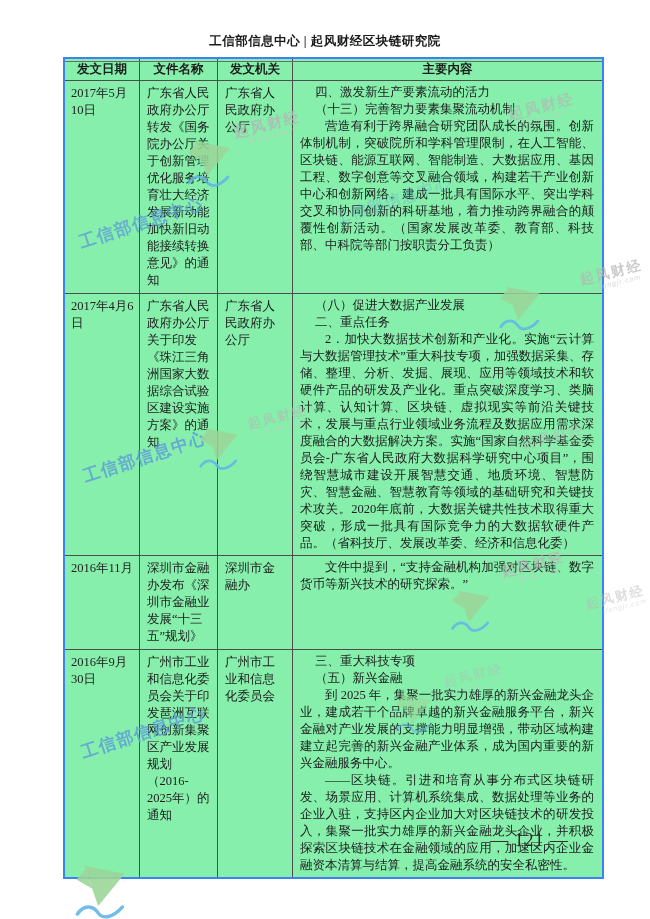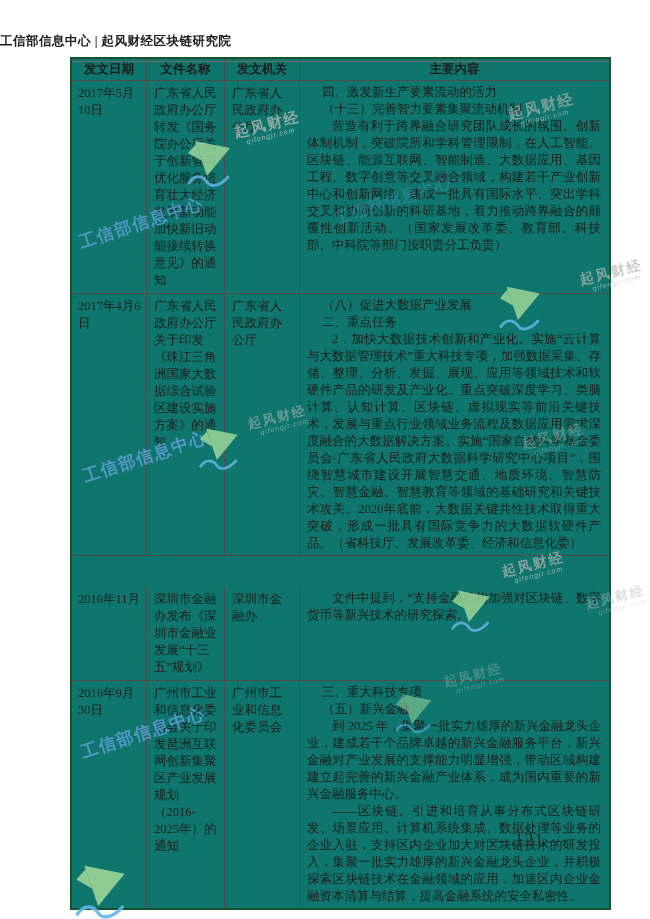--- a/index.html
+++ b/index.html
@@ -5,47 +5,47 @@
   * { margin:0; padding:0; box-sizing:border-box; }
   html,body { background:#e8e8e8; }
   .page {
     position:relative; width:650px; height:919px; margin:0 auto;
     background:#ffffff; overflow:hidden;
     font-family:"Liberation Serif","DejaVu Serif",serif;
     color:#1c1c1c;
   }
   .doc-header {
     position:absolute; top:33px; left:0; width:650px;
-    text-align:left; font-weight:bold; font-size:12.5px; letter-spacing:.5px;
+    text-align:center; font-weight:bold; font-size:12.5px; letter-spacing:.5px;
     color:#1a1a1a;
   }
   .ptable {
-    position:absolute; top:57px; left:70px; width:541px;
-    border:2px solid #14532d;
+    position:absolute; top:57px; left:63px; width:541px;
+    border:2px solid #3b82f6;
     display:grid;
     grid-template-columns:75px 78px 75px 309px;
-    background:#0f766e;
+    background:#86efac;
   }
   .ptable::before {
     content:''; position:absolute; left:0; right:0; top:2px; height:1px;
     background:#6b6b6b; z-index:1;
   }
   .cell {
     border-right:1px solid #4d4d4d; border-bottom:1px solid #4d4d4d;
     font-size:12.5px; line-height:17px; overflow:hidden;
   }
   .cell:nth-child(4n) { border-right:none; }
   .lastrow { border-bottom:none; }
   .hcell {
     min-height:22px; display:flex; align-items:center; justify-content:center;
     font-weight:bold; font-size:12.5px; padding:2px 0;
   }
   .r1 { min-height:185px; }
   .r2 { min-height:251px; }
-  .r3 { min-height:77px;margin-top:31px; }
+  .r3 { min-height:77px; }
   .r4 { min-height:202px; }
   .c-date   { padding:4px 4px 4px 6px; }
   .c-name   { padding:4px 5px 4px 7px; }
   .c-agency { padding:4px 5px 4px 7px; }
   .c-content{ padding:3px 8px 3px 7px; }
   .c-content p { text-align:justify; }
   .c-content p.h { text-indent:1.2em; text-align:left; }
   .c-content p.b { text-indent:2em; }
   .page-number {
     position:absolute; top:830px; left:490px;

